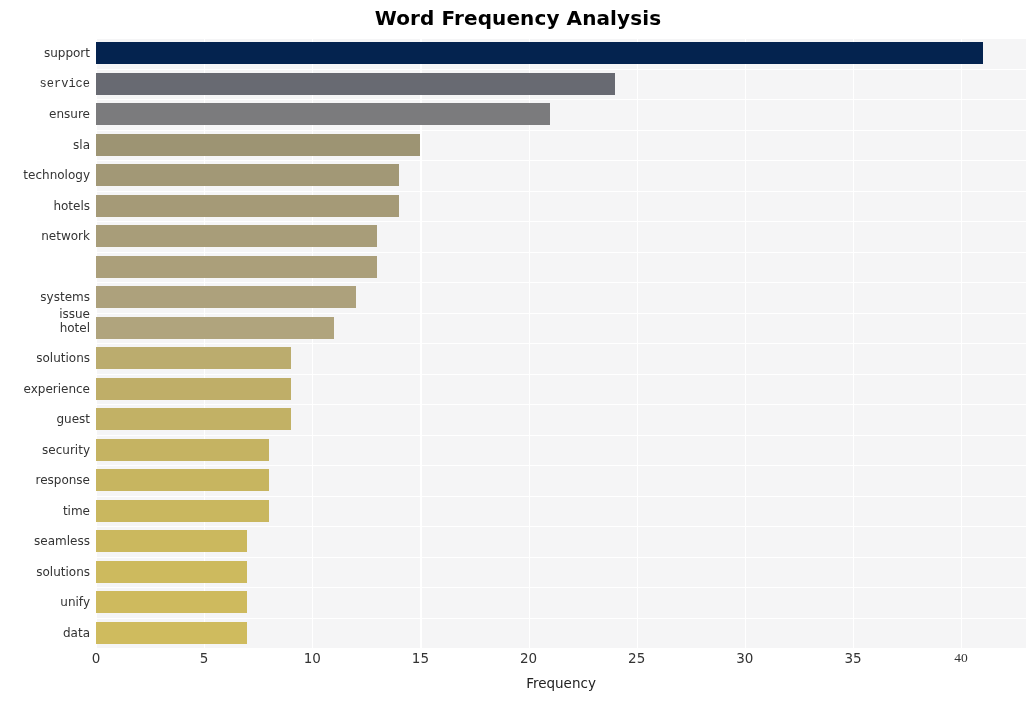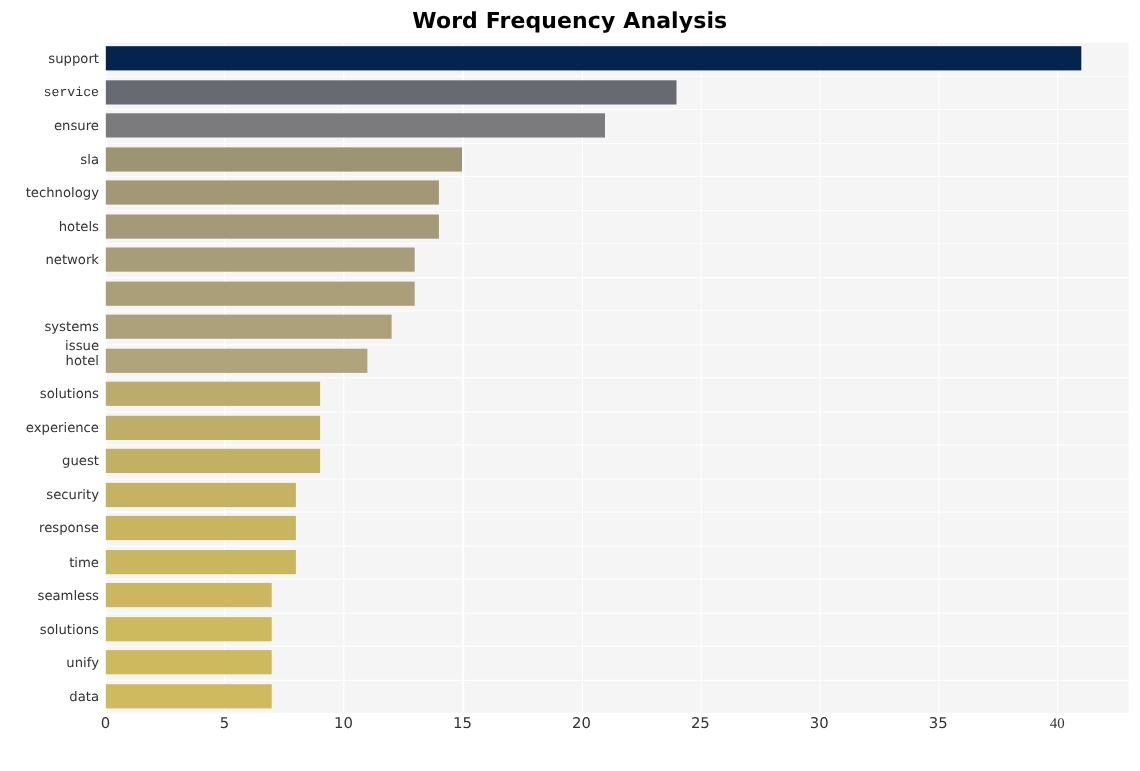--- a/index.html
+++ b/index.html
@@ -200,14 +200,15 @@
       <div class="xlabel" style="left: 0px;">0</div>
       <div class="xlabel" style="left: 108.14px;">5</div>
       <div class="xlabel" style="left: 216.279px;">10</div>
       <div class="xlabel" style="left: 324.419px;">15</div>
       <div class="xlabel" style="left: 432.558px;">20</div>
       <div class="xlabel" style="left: 540.698px;">25</div>
       <div class="xlabel" style="left: 648.837px;">30</div>
       <div class="xlabel" style="left: 756.977px;">35</div>
       <div class="xlabel" style="left: 865.116px; font-family: Liberation Serif, serif;">40</div>
     </div>
+  <div id="x-axis-title">Frequency</div>
 
 </div>
 
 </body></html>

